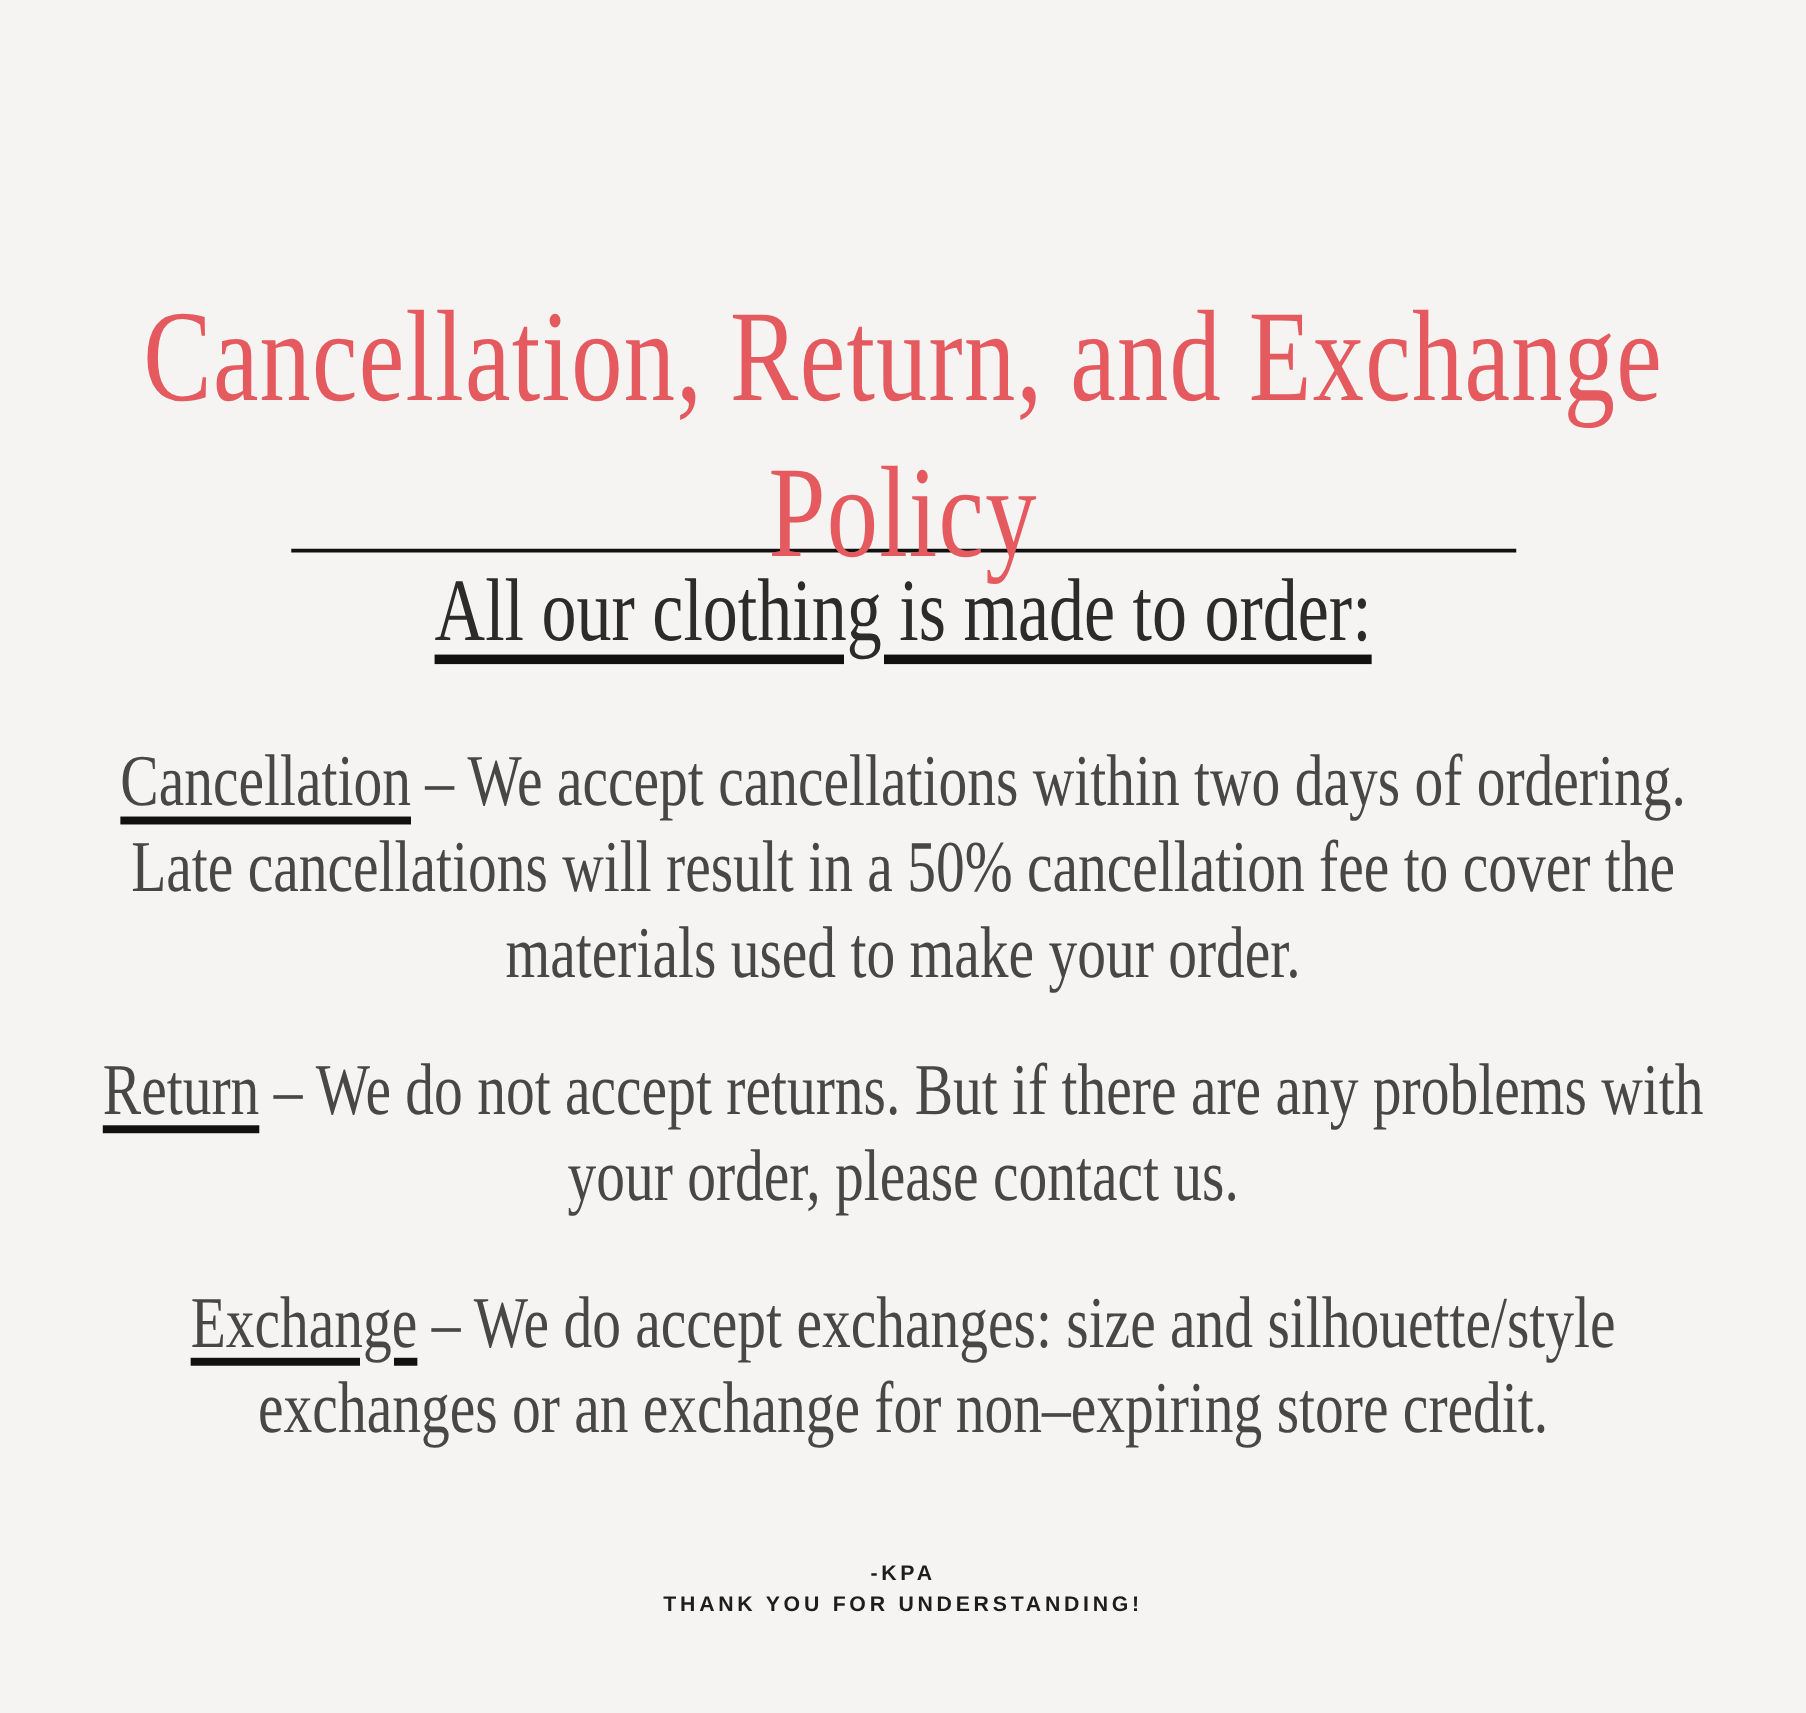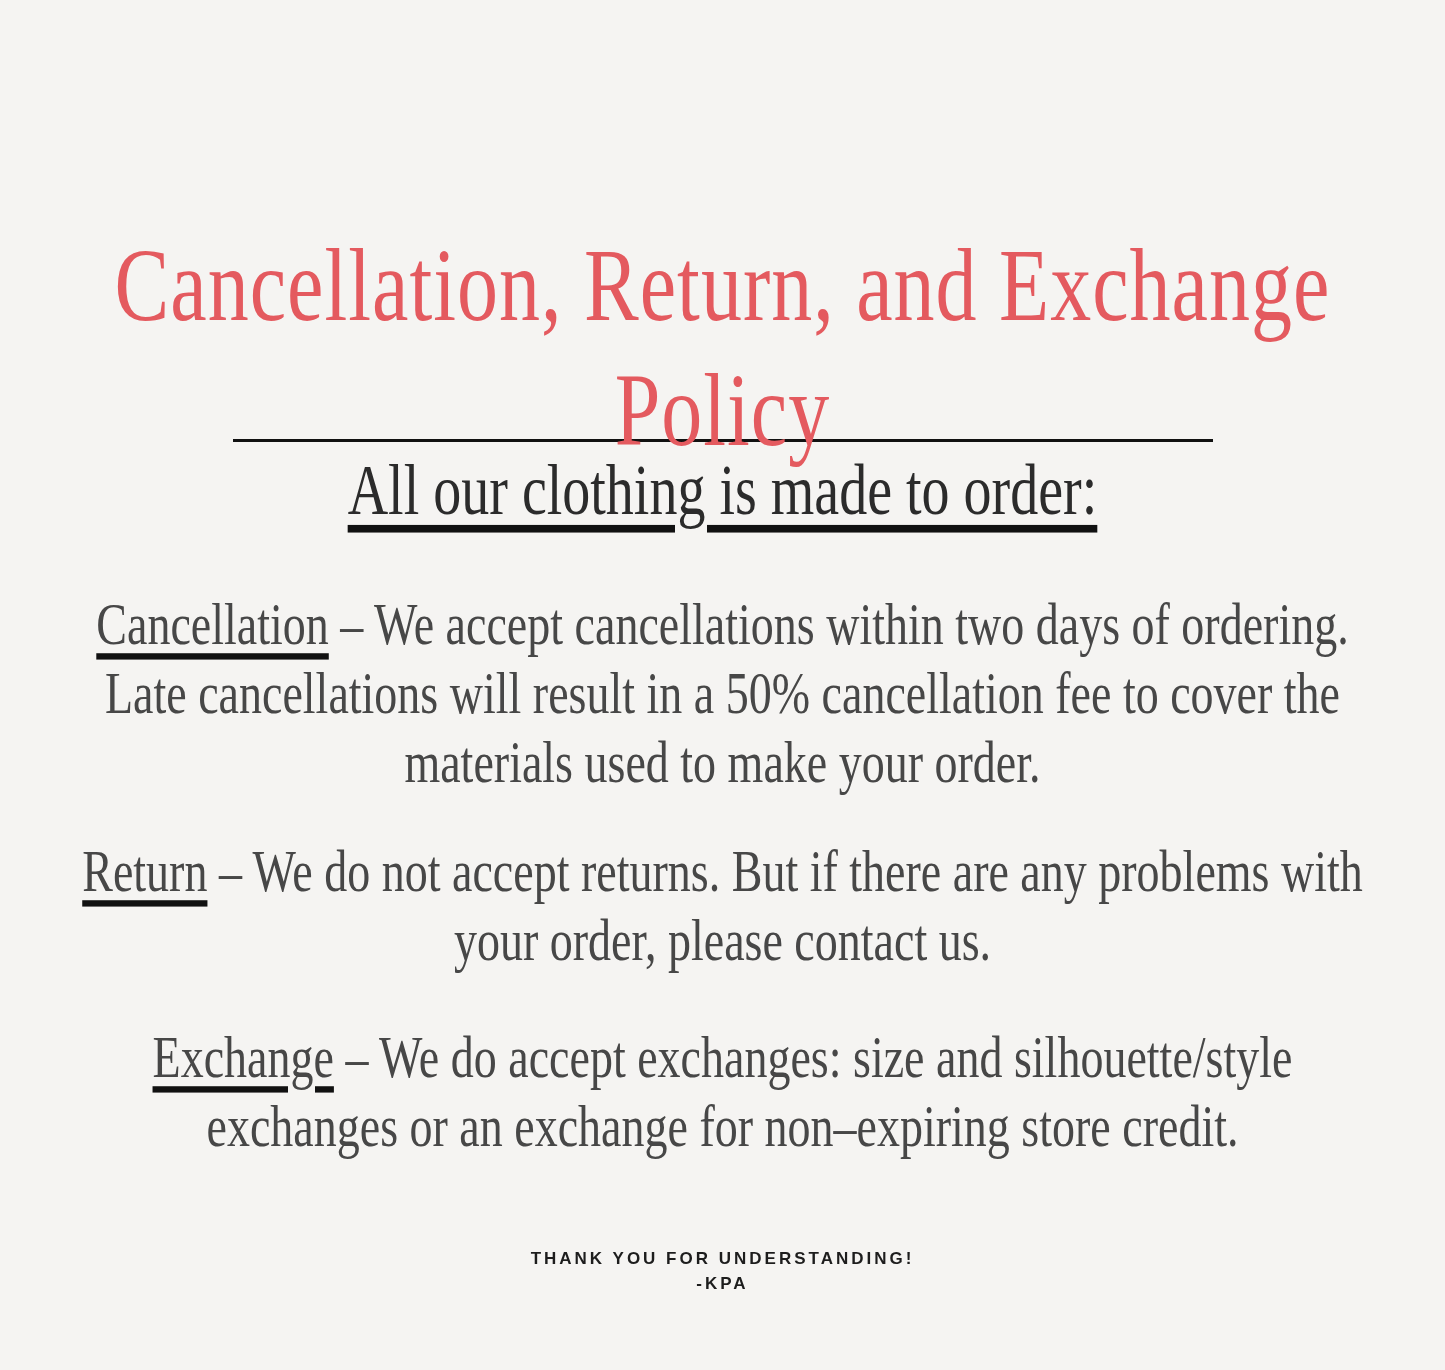--- a/index.html
+++ b/index.html
@@ -105,17 +105,17 @@
 
   <p class="section section-return tall">
     <span class="term">Return</span><span> – We do not accept returns. But if there are any problems with your order, please contact us.</span>
   </p>
 
   <p class="section section-exchange tall">
     <span class="term">Exchange</span><span> – We do accept exchanges: size and silhouette/style exchanges or an exchange for non–expiring store credit.</span>
   </p>
 
   <div class="footer">
+    <div>-KPA</div>
     <div>THANK YOU FOR UNDERSTANDING!</div>
-    <div>-KPA</div>
   </div>
 
 </div>
 
 </body></html>

